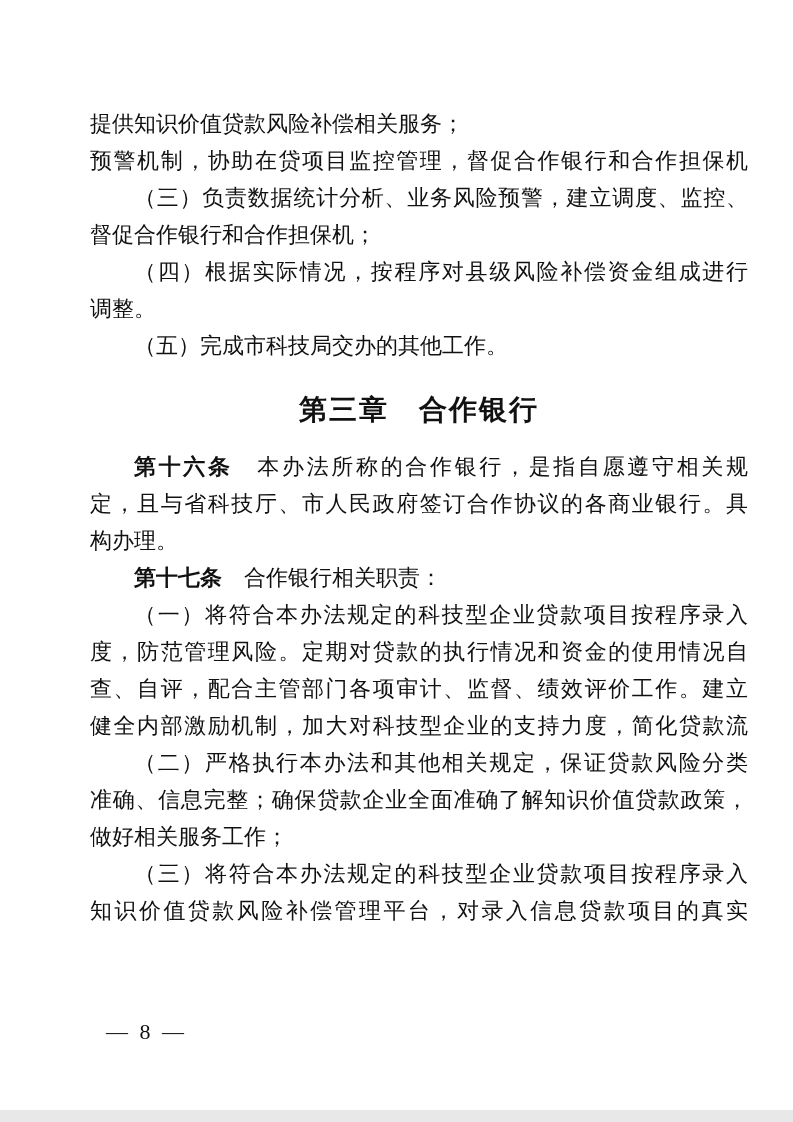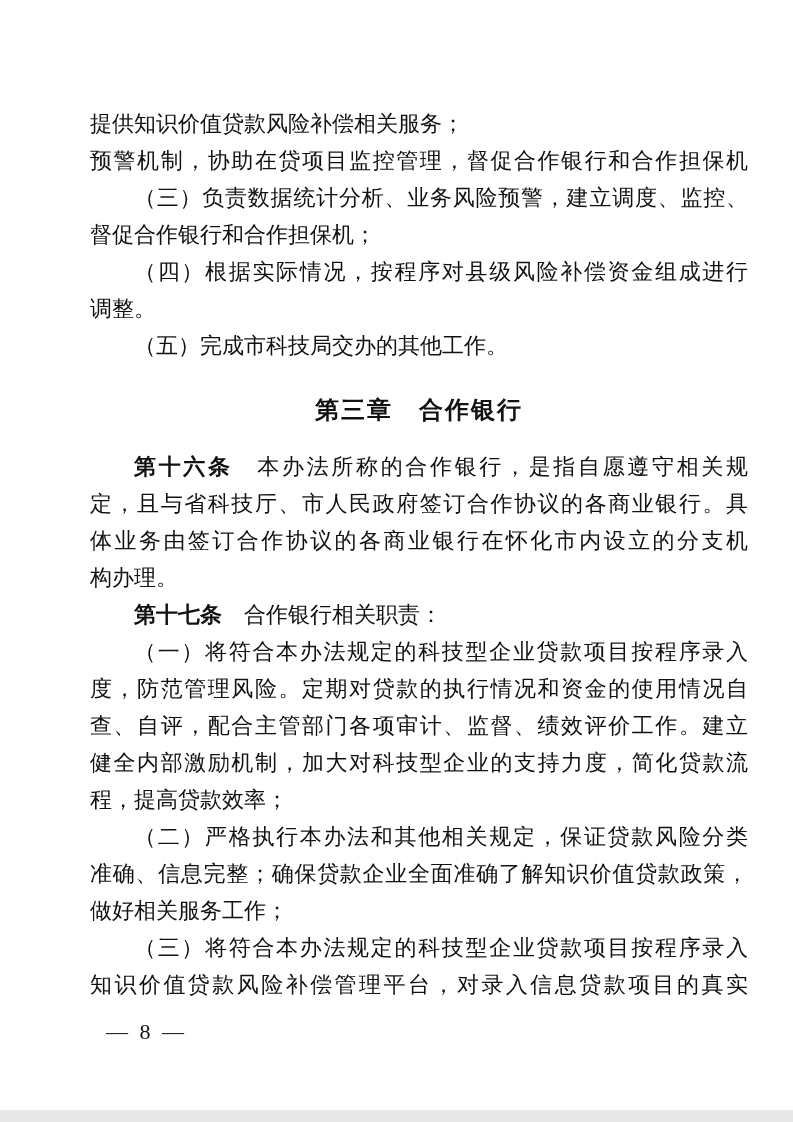--- a/index.html
+++ b/index.html
@@ -37,21 +37,21 @@
     text-align-last: justify;
   }
   .article-number {
     font-family: "Liberation Sans", "DejaVu Sans", sans-serif;
     font-weight: 700;
   }
   .chapter-heading {
     text-align: center;
     font-family: "Liberation Sans", "DejaVu Sans", sans-serif;
     font-weight: 700;
-    font-size: 24px;
+    font-size: 28px;
     line-height: 40px;
     margin: 26px 0 18px 0;
     letter-spacing: 2px;
   }
   .page-footer {
     position: absolute;
     left: 106px;
     top: 1019px;
     font-size: 22px;
     line-height: 26px;
@@ -67,28 +67,26 @@
       <div class="text-line">提供知识价值贷款风险补偿相关服务；</div>
       <div class="text-line justify">预警机制，协助在贷项目监控管理，督促合作银行和合作担保机</div>
       <div class="text-line indent justify">（三）负责数据统计分析、业务风险预警，建立调度、监控、</div>
       <div class="text-line">督促合作银行和合作担保机；</div>
       <div class="text-line indent justify">（四）根据实际情况，按程序对县级风险补偿资金组成进行</div>
       <div class="text-line">调整。</div>
       <div class="text-line indent">（五）完成市科技局交办的其他工作。</div>
       <div class="chapter-heading">第三章　合作银行</div>
       <div class="text-line indent justify"><span class="article-number">第十六条</span><span>　本办法所称的合作银行，是指自愿遵守相关规</span></div>
       <div class="text-line justify">定，且与省科技厅、市人民政府签订合作协议的各商业银行。具</div>
-      <div class="text-line justify">体业务由签订合作协议的各商业银行在怀化市内设立的分支机</div>
       <div class="text-line">构办理。</div>
       <div class="text-line indent"><span class="article-number">第十七条</span><span>　合作银行相关职责：</span></div>
       <div class="text-line indent justify">（一）将符合本办法规定的科技型企业贷款项目按程序录入</div>
       <div class="text-line justify">度，防范管理风险。定期对贷款的执行情况和资金的使用情况自</div>
       <div class="text-line justify">查、自评，配合主管部门各项审计、监督、绩效评价工作。建立</div>
       <div class="text-line justify">健全内部激励机制，加大对科技型企业的支持力度，简化贷款流</div>
-      <div class="text-line">程，提高贷款效率；</div>
       <div class="text-line indent justify">（二）严格执行本办法和其他相关规定，保证贷款风险分类</div>
       <div class="text-line justify">准确、信息完整；确保贷款企业全面准确了解知识价值贷款政策，</div>
       <div class="text-line">做好相关服务工作；</div>
       <div class="text-line indent justify">（三）将符合本办法规定的科技型企业贷款项目按程序录入</div>
       <div class="text-line justify">知识价值贷款风险补偿管理平台，对录入信息贷款项目的真实</div>
     </div>
   <div class="page-footer">
     <span>— 8 —</span>
   </div>
 </div>

